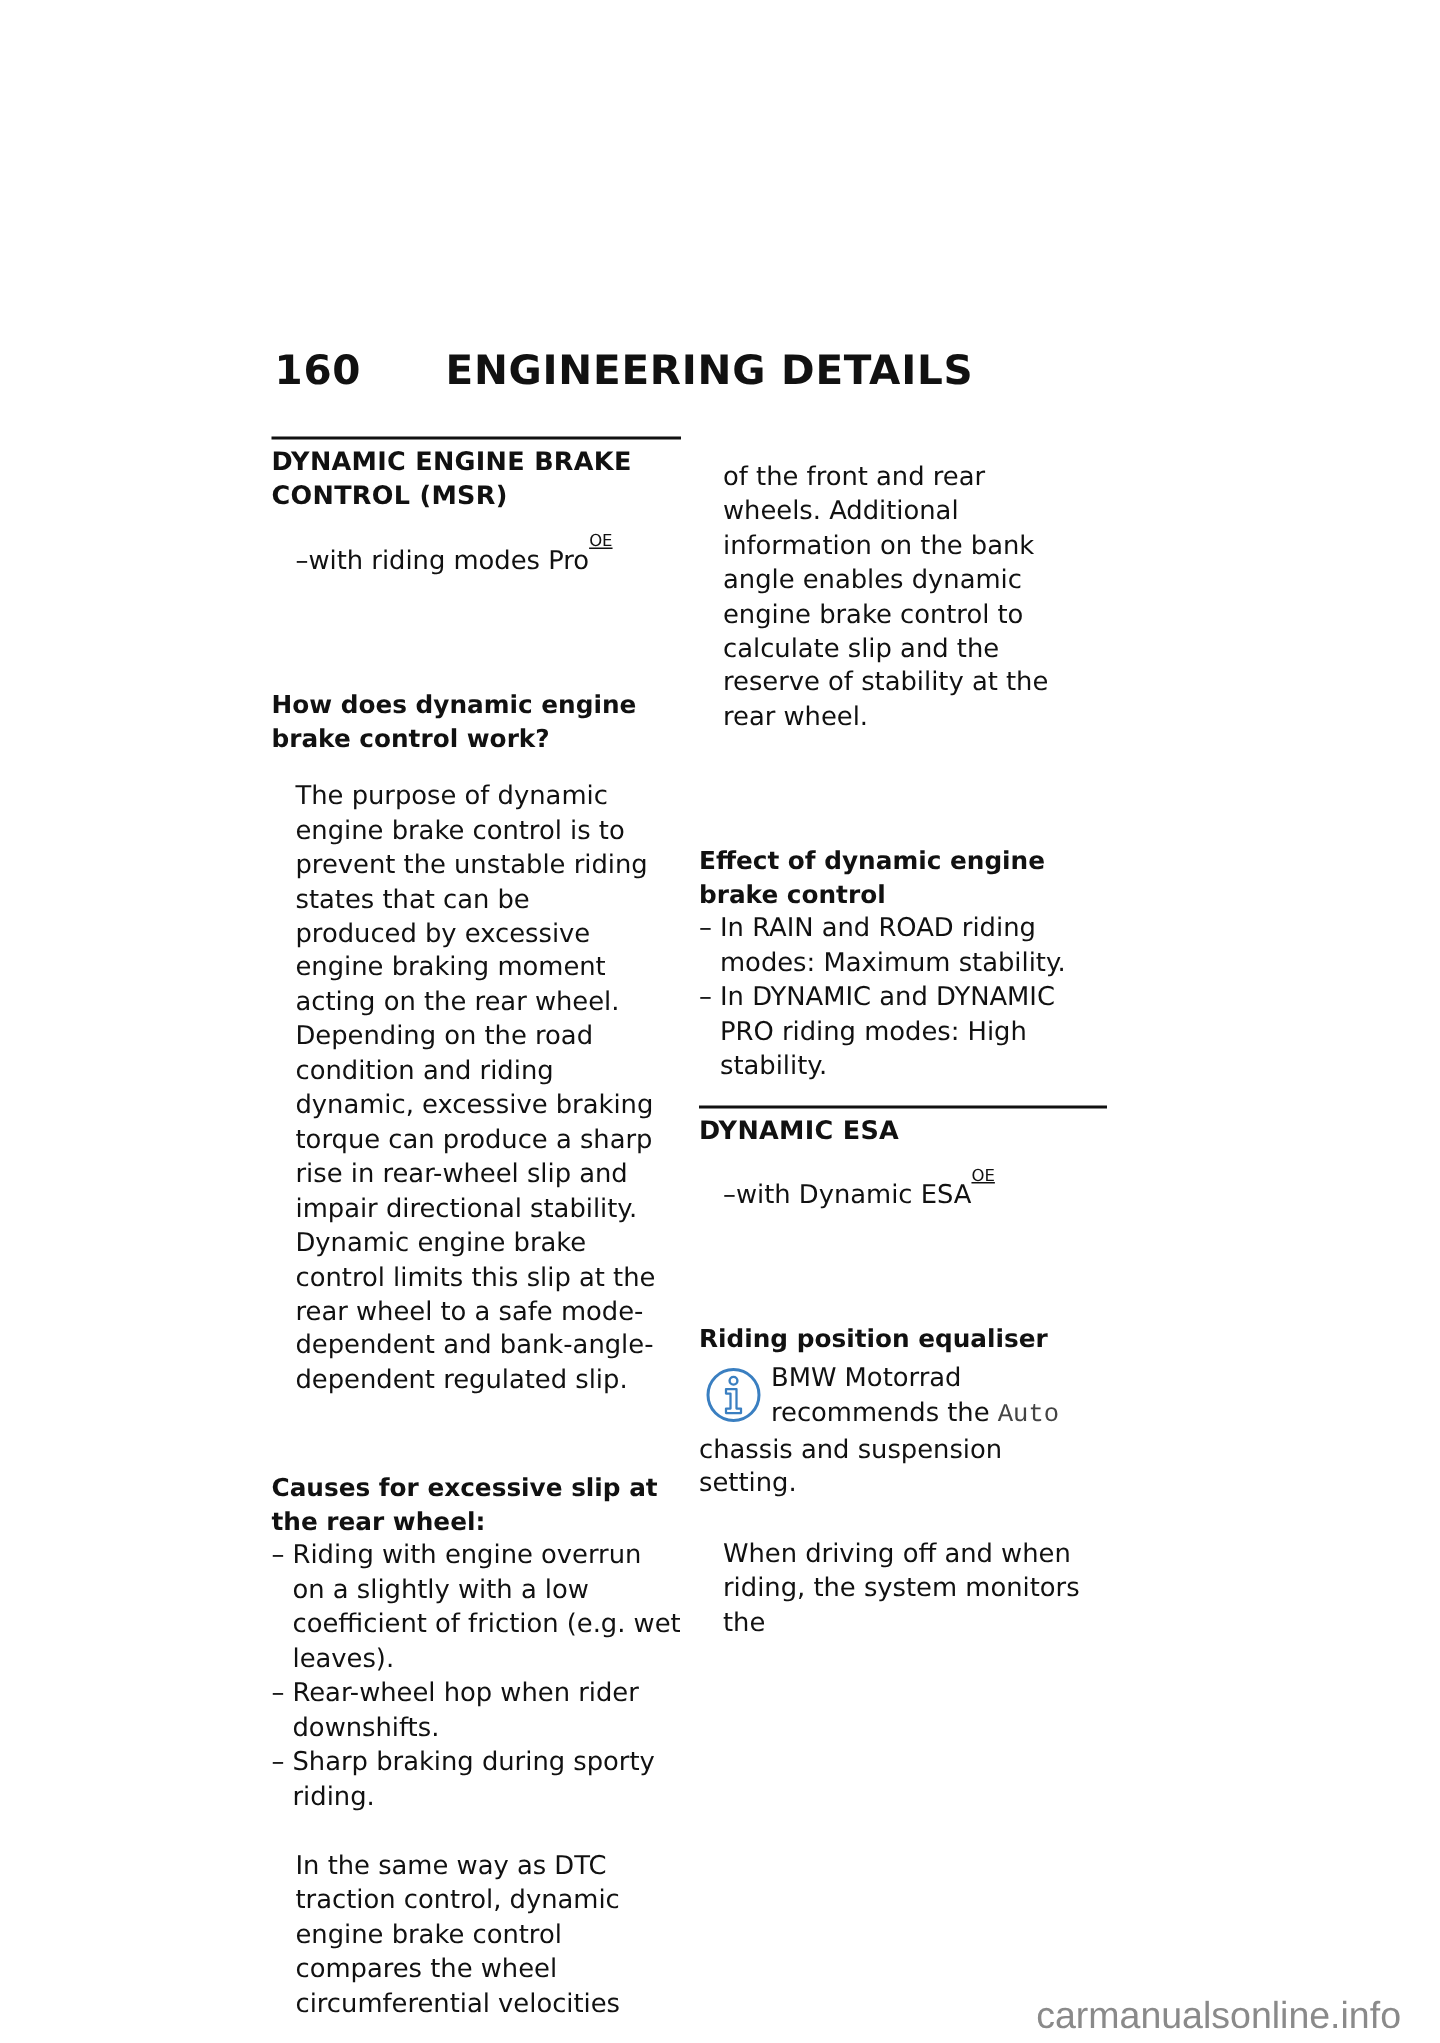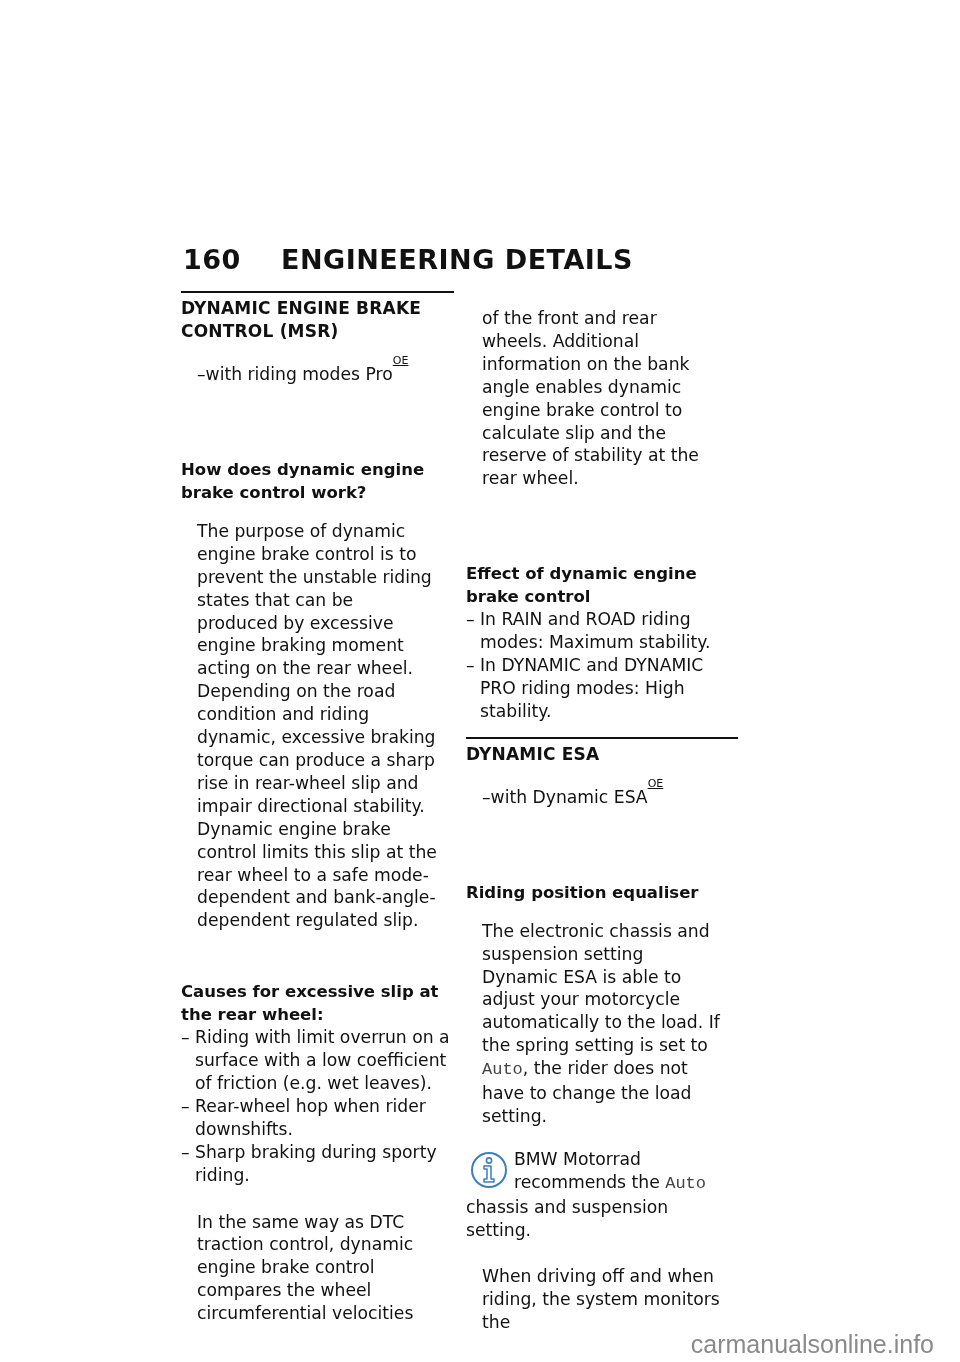--- a/index.html
+++ b/index.html
@@ -1,24 +1,25 @@
 <!DOCTYPE html>
 <html><head>
   <meta charset="utf-8">
   <style>
     html, body { margin: 0; padding: 0; background: #ffffff; }
     body {
       width: 960px; height: 1362px; position: relative; overflow: hidden;
       font-family: "DejaVu Sans", sans-serif; color: #111111;
     }
     .page-header {
-      position: absolute; left: 183px; top: 244px;
+      position: absolute; left: 183px; top: 232px;
       font-family: "DejaVu Sans", sans-serif; font-weight: bold;
       font-size: 27px; letter-spacing: 0.5px; color: #111;
       display: flex;
+      gap: 16px;
     }
     .page-header .num { width: 98px; }
     .col { position: absolute; top: 291px; width: 273px; font-size: 17.2px; line-height: 22.9px; }
     .col-left { left: 181px; }
     .col-right { left: 466px; width: 272px; }
     .rule { border-top: 2px solid #111; margin: 0 0 4px 0; }
     .h2 { font-weight: bold; font-size: 17px; line-height: 23px; letter-spacing: 0.2px; }
     .h3 { font-weight: bold; font-size: 16.5px; line-height: 23px; margin-top: 48px; }
     .p { margin: 16px; }
     .gap { height: 8px; }
@@ -47,21 +48,21 @@
 <div class="col col-left">
   <div class="rule"></div>
   <div class="h2">DYNAMIC ENGINE BRAKE CONTROL (MSR)</div>
   <div class="gap-s"></div>
   <div class="p">–<span>with riding modes Pro</span><sup>OE</sup></div>
   <div class="gap"></div>
   <div class="h3">How does dynamic engine brake control work?</div>
   <div class="p">The purpose of dynamic engine brake control is to prevent the unstable riding states that can be produced by excessive engine braking moment acting on the rear wheel. Depending on the road condition and riding dynamic, excessive braking torque can produce a sharp rise in rear-wheel slip and impair directional stability. Dynamic engine brake control limits this slip at the rear wheel to a safe mode-dependent and bank-angle-dependent regulated slip.</div>
   <div class="h3">Causes for excessive slip at the rear wheel:</div>
   <div>
-    <div class="li"><span class="dash">–</span><span>Riding with limit overrun on a surface with a low coefficient of friction (e.g. wet leaves).</span></div>
+    <div class="li"><span class="dash">–</span><span>Riding with engine overrun on a slightly with a low coefficient of friction (e.g. wet leaves).</span></div>
     <div class="li"><span class="dash">–</span><span>Rear-wheel hop when rider downshifts.</span></div>
     <div class="li"><span class="dash">–</span><span>Sharp braking during sporty riding.</span></div>
   </div>
   <div class="gap"></div>
   <div class="p">In the same way as DTC traction control, dynamic engine brake control compares the wheel circumferential velocities</div>
 </div>
 
 <div class="col col-right">
   <div class="p">of the front and rear wheels. Additional information on the bank angle enables dynamic engine brake control to calculate slip and the reserve of stability at the rear wheel.</div>
   <div class="gap"></div>
@@ -70,21 +71,20 @@
     <div class="li"><span class="dash">–</span><span>In RAIN and ROAD riding modes: Maximum stability.</span></div>
     <div class="li"><span class="dash">–</span><span>In DYNAMIC and DYNAMIC PRO riding modes: High stability.</span></div>
   </div>
   <div style="height:14px"></div>
   <div class="rule"></div>
   <div class="h2">DYNAMIC ESA</div>
   <div class="gap-s"></div>
   <div class="p">–<span>with Dynamic ESA</span><sup>OE</sup></div>
   <div class="gap"></div>
   <div class="h3">Riding position equaliser</div>
-  <div class="p"><span>The electronic chassis and suspension setting Dynamic ESA is able to adjust your motorcycle automatically to the load. If the spring setting is set to </span><span class="mono">Auto</span><span>, the rider does not have to change the load setting.</span></div>
   <div class="gap-s"></div>
   <div class="note">
     <span class="icon">
       <svg width="38" height="40" viewBox="0 0 38 40">
         <circle cx="19" cy="20" r="17" fill="none" stroke="#3a7fc1" stroke-width="2"></circle>
         <circle cx="19" cy="10.5" r="2.6" fill="none" stroke="#3a7fc1" stroke-width="1.6"></circle>
         <path d="M14 16 h7 v13 h3 v3 h-10 v-3 h3 v-10 h-3 z" fill="none" stroke="#3a7fc1" stroke-width="1.5" stroke-linejoin="round"></path>
       </svg>
     </span>
     <span>BMW Motorrad recommends the </span><span class="mono">Auto</span><span> chassis and suspension setting.</span>

